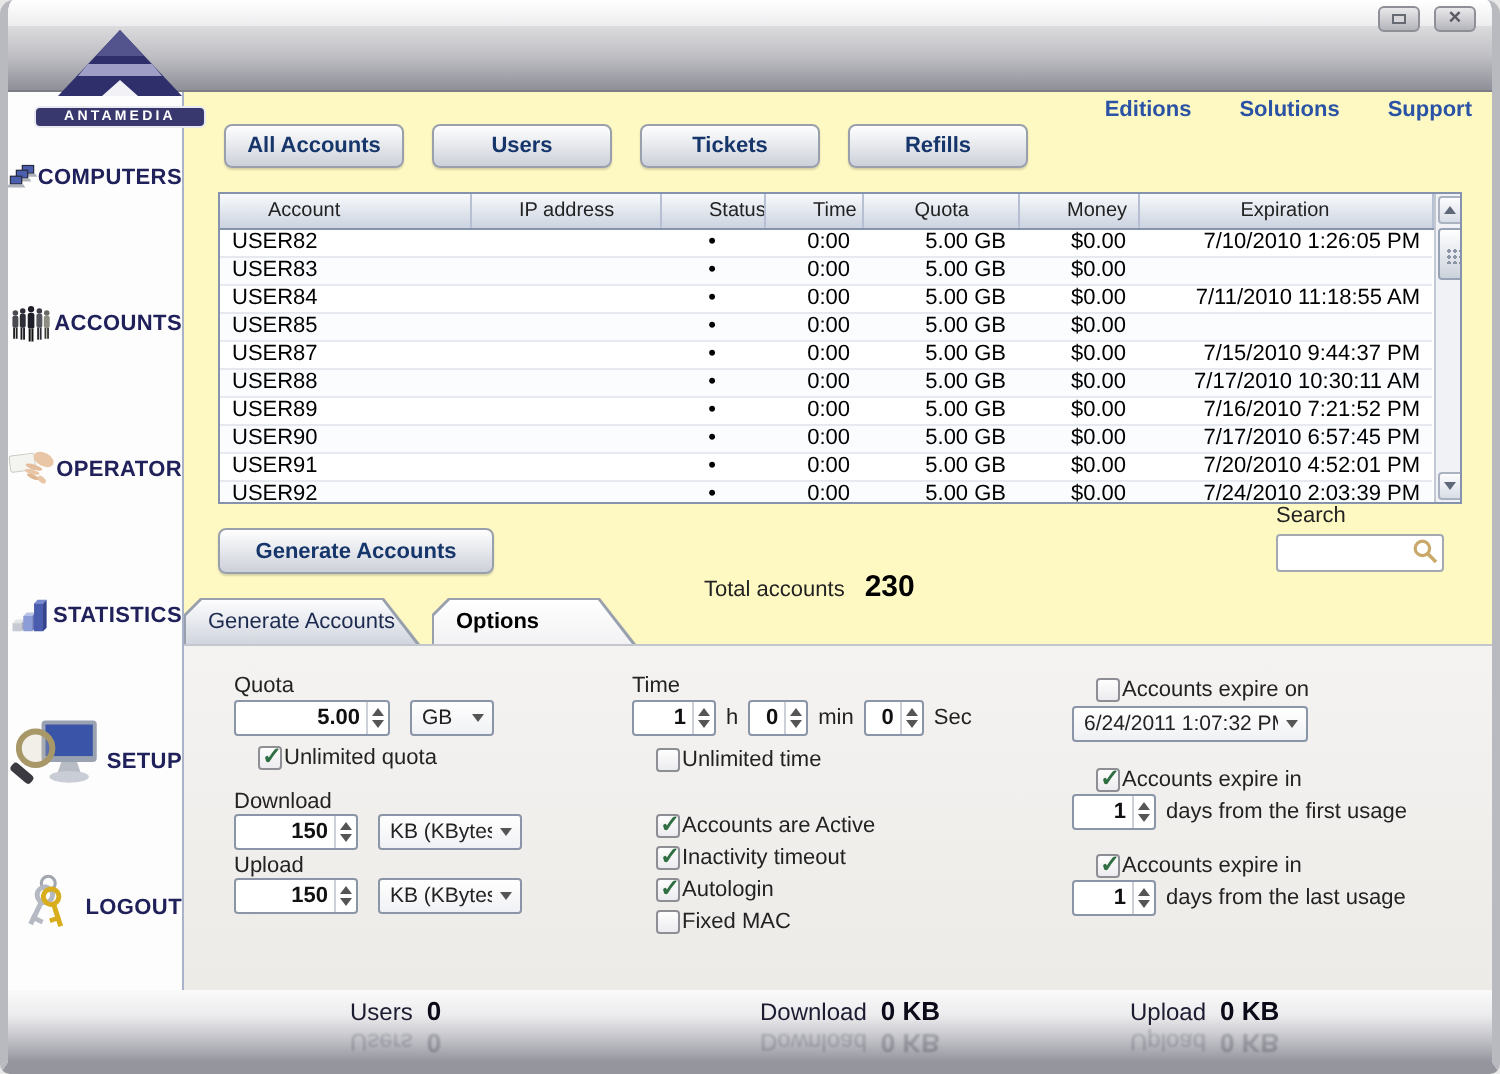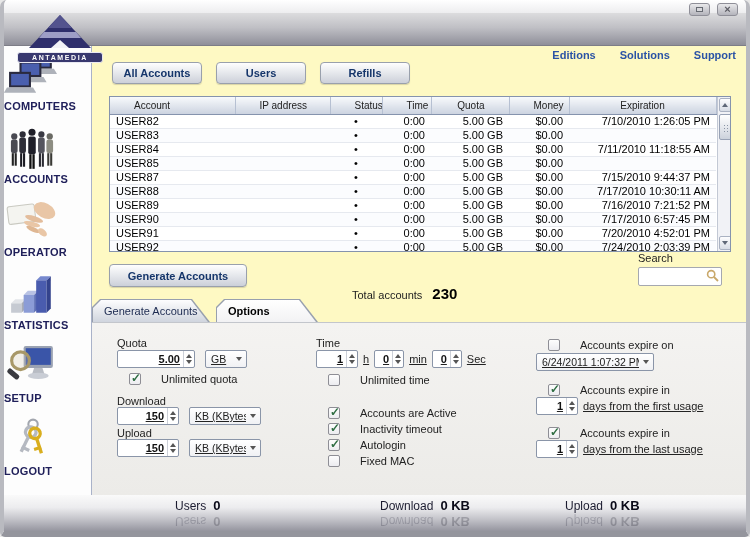--- a/index.html
+++ b/index.html
@@ -19,21 +19,21 @@
   .close-glyph { font-weight:bold; font-size:11px; margin-top:-1px; }
   .titlebar { position:relative; height:33px;
     background:linear-gradient(#dcdcde 0%, #c0c0c5 45%, #8f8f99 100%);
     border-bottom:1px solid #7d7d87; }
   .logo { position:absolute; left:13px; top:2px; width:86px; height:45px; z-index:10; }
   .logo-label { width:86px; height:11px; background:#38386f; border:1px solid #e9e9f2; border-radius:3px;
     color:#fff; font-size:7px; font-weight:bold; letter-spacing:1.6px; text-align:center; line-height:9px; }
   
   .body-row { display:flex; height:449px; }
   .sidebar { width:88px; background:#fdfdfd; border-right:1px solid #a9b2c9; padding-top:6px; }
-  .side-item { width:100%; height:73px; display:flex; flex-direction:column; align-items:flex-start; cursor:pointer; }
+  .side-item { width:100%; height:73px; display:flex; flex-direction:row; align-items:center; cursor:pointer; }
   .side-icon { width:56px; height:48px; }
   .side-label { font-size:11px; font-weight:bold; color:#20205a; letter-spacing:0.2px; }
   .content { position:relative; flex:1; background:#fef9c3; }
   
   .top-links { position:absolute; top:3px; right:10px; display:flex; gap:24px; }
   .top-link { font-size:11px; font-weight:bold; color:#2b53a5; cursor:pointer; }
   
   .filter-buttons { position:absolute; top:16px; left:20px; display:flex; gap:14px; }
   .btn { border:1px solid #99a0ac; border-radius:4px;
     background:linear-gradient(#fefefe 0%, #e8eaee 45%, #ccd0d9 100%);
@@ -79,31 +79,31 @@
     clip-path:polygon(0 8px, 8px 0, calc(100% - 18px) 0, 100% 100%, 0 100%); }
   .tab-bg::after { content:""; position:absolute; inset:1px 2px 0 1px; background:linear-gradient(#fdfdfe,#d0d5de);
     clip-path:polygon(0 8px, 8px 0, calc(100% - 17px) 0, 100% 100%, 0 100%); }
   .tab.active .tab-bg::after { background:linear-gradient(#ffffff,#f2f2f4); }
   .tab-label { position:relative; z-index:1; font-size:11px; color:#1c2a50; line-height:24px; padding-left:12px; white-space:nowrap; }
   .tab.active .tab-label { font-weight:bold; color:#000; }
   
   .panel { position:absolute; top:276px; left:0; right:0; bottom:0;
     background:linear-gradient(#f4f3f1,#ecebe8); border-top:1px solid #c3c6cc; }
   .p-label { position:absolute; font-size:11px; color:#222; }
-  .p-row { position:absolute; display:flex; align-items:center; gap:5px; font-size:11px; color:#222;text-decoration:underline; }
+  .p-row { position:absolute; display:flex; align-items:center; gap:5px; font-size:11px; color:#222; }
   .spin { height:18px; border:1px solid #8a95a8; border-radius:2px; background:#fff; display:flex; align-items:center; }
   .spin-val { flex:1; text-align:right; font-size:11px; font-weight:bold; color:#111; padding-right:3px; }
   .spin-btns { width:11px; height:100%; border-left:1px solid #ccd0d8; display:flex; flex-direction:column; align-items:center; justify-content:center; gap:2px; }
   .su { width:0; height:0; border-left:3px solid transparent; border-right:3px solid transparent; border-bottom:4px solid #555; cursor:pointer; }
   .sd { width:0; height:0; border-left:3px solid transparent; border-right:3px solid transparent; border-top:4px solid #555; cursor:pointer; }
   .dd { height:18px; border:1px solid #8a95a8; border-radius:2px; background:linear-gradient(#fff,#f0f1f4);
     display:flex; align-items:center; cursor:pointer; }
   .dd-val { flex:1; font-size:10.5px; color:#222; padding-left:5px; white-space:nowrap; overflow:hidden; }
   .dd-arrow { width:14px; display:flex; justify-content:center; }
-  .cb { position:absolute; display:flex; align-items:center; gap:20px; cursor:pointer;padding-left:12px; }
+  .cb { position:absolute; display:flex; align-items:center; gap:1px; cursor:pointer;padding-left:12px; }
   .cb-box { width:12px; height:12px; border:1px solid #8e8e95; border-radius:2px; background:linear-gradient(#fdfdfd,#ececf0);
     position:relative; flex:0 0 auto; }
   .cb-box.checked::after { content:"\2713"; position:absolute; left:1px; top:-3px; font-size:12px; font-weight:bold; color:#2f6e43; }
   .cb-label { font-size:11px; color:#222; }
   
   .status-bar { position:relative; height:36px;
     background:linear-gradient(180deg,#fafafa 0%, #ececee 35%, #c6c6cc 65%, #95959f 100%); overflow:hidden; }
   .stat { position:absolute; top:3px; display:flex; align-items:baseline; gap:7px; }
   .stat-label { font-size:12px; color:#1c1c30; }
   .stat-value { font-size:13px; font-weight:bold; color:#0a0a18; }
@@ -247,20 +247,21 @@
 
       <nav class="top-links">
         <span class="top-link">Editions</span>
         <span class="top-link">Solutions</span>
         <span class="top-link">Support</span>
       </nav>
 
       <div class="filter-buttons">
         <div class="btn filter-btn">All Accounts</div>
         <div class="btn filter-btn">Users</div>
+        <div class="btn filter-btn">Tickets</div>
         <div class="btn filter-btn">Refills</div>
       </div>
 
       <div class="table-wrap">
         <table>
           <thead>
             <tr>
               <th class="col-account">Account</th>
               <th class="col-ip">IP address</th>
               <th class="col-status">Status</th>

